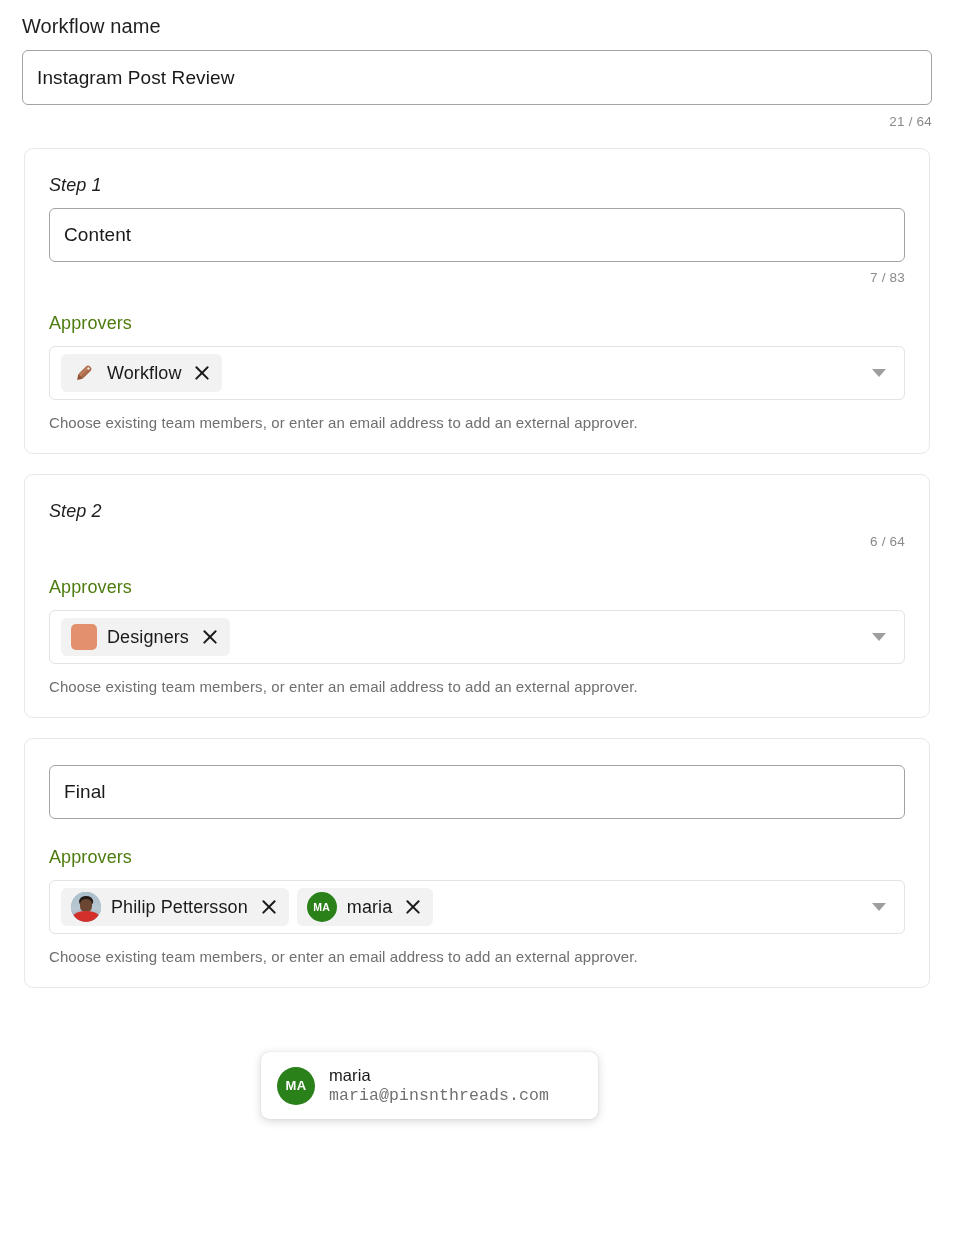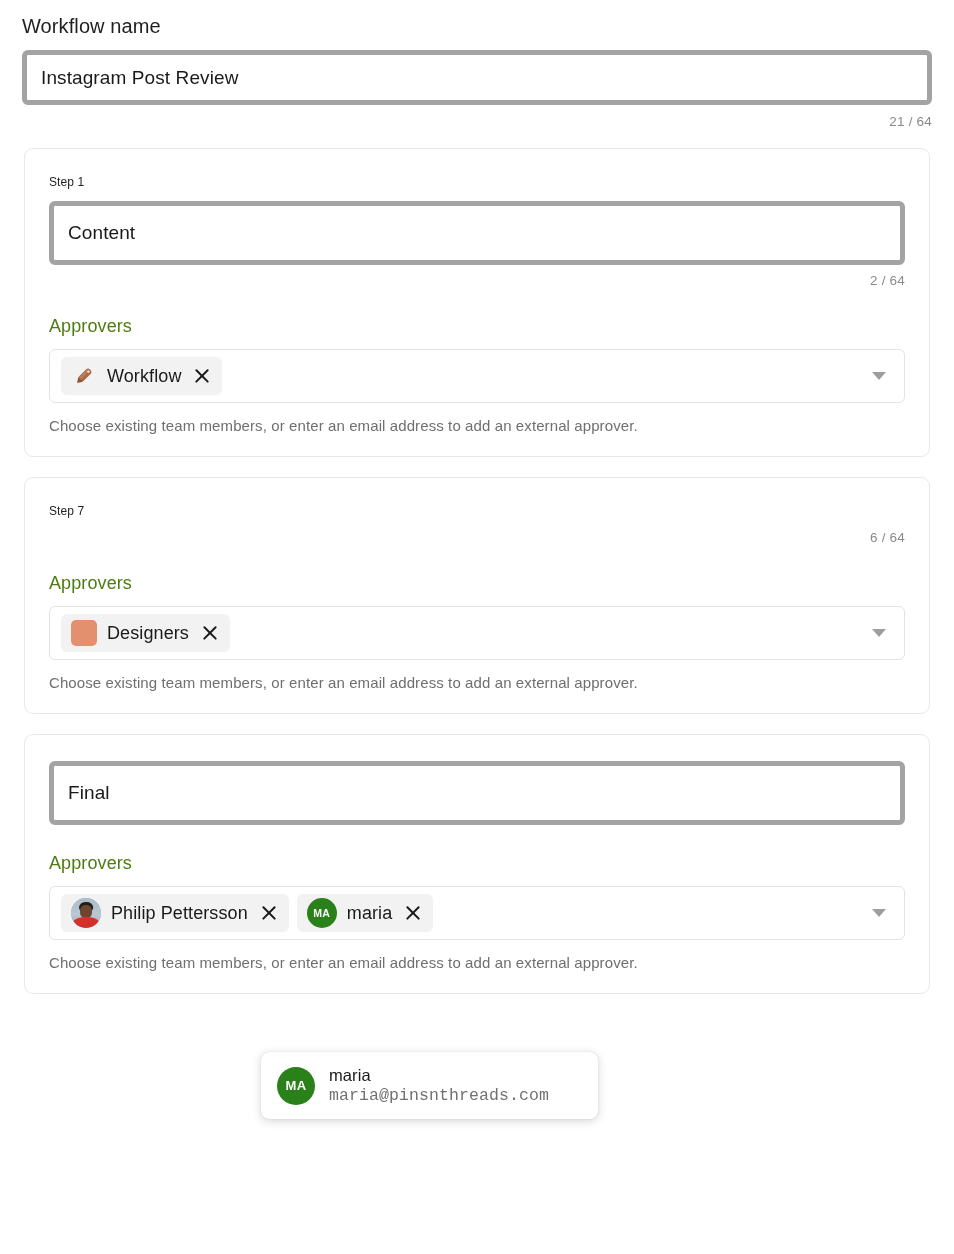--- a/index.html
+++ b/index.html
@@ -30,21 +30,21 @@
   .field-label {
     font-size: 20px;
     color: #1f1f1f;
     line-height: 1.2;
     margin-bottom: 12px;
     letter-spacing: 0.1px;
   }
   .text-input {
     width: 100%;
     height: 55px;
-    border: 5px solid #a3a3a3;
+    border: 1px solid #a3a3a3;
     border-radius: 6px;
     background: #ffffff;
     display: flex;
     align-items: center;
     padding: 0 14px;
     font-size: 19px;
     color: #1a1a1a;
     letter-spacing: 0.1px;
   }
   .counter {
@@ -59,26 +59,27 @@
   .card {
     margin: 0 24px 20px 24px;
     border: 1px solid #e8e8e8;
     border-radius: 9px;
     background: #ffffff;
     padding: 26px 24px 22px 24px;
   }
   .card.first { margin-top: 19px; }
 
   .step-label {
-    font-size: 12px;
+    font-size: 18px;
     color: #1f1f1f;
     margin-bottom: 12px;
     letter-spacing: 0.1px;
-  }
-  .card .text-input { height: 64px; }
+    font-style: italic;
+  }
+  .card .text-input { height: 54px; }
   .card .counter { margin-top: 8px; }
 
   .approvers-label {
     font-size: 18px;
     color: #4d7c0f;
     margin-top: 28px;
     margin-bottom: 12px;
     letter-spacing: 0.1px;
   }
 
@@ -258,21 +259,21 @@
 
   <div class="wf-block">
     <div class="field-label">Workflow name</div>
     <div class="text-input" placeholder="Workflow name">Instagram Post Review</div>
     <div class="counter">21 / 64</div>
   </div>
 
   <div class="card first">
     <div class="step-label">Step 1</div>
     <div class="text-input" placeholder="Step name">Content</div>
-    <div class="counter">2 / 64</div>
+    <div class="counter">7 / 83</div>
 
     <div class="approvers-label">Approvers</div>
     <div class="multiselect">
       <div class="chip">
         <svg class="ico-pencil" viewBox="0 0 32 32">
           <g transform="rotate(45 16 16)">
             <rect x="12" y="5" width="8" height="19" rx="4" fill="#a86a4a"></rect>
             <rect x="13.2" y="6.2" width="3" height="16" rx="1.5" fill="#bd7d5b"></rect>
             <circle cx="16" cy="8.2" r="1.5" fill="#f2ece7"></circle>
             <path d="M12 22 L16 28 L20 22 Z" fill="#8d5436"></path>
@@ -280,21 +281,21 @@
         </svg>
         <span class="chip-name">Workflow</span>
         <span class="chip-x"></span>
       </div>
       <span class="caret"></span>
     </div>
     <div class="helper">Choose existing team members, or enter an email address to add an external approver.</div>
   </div>
 
   <div class="card">
-    <div class="step-label">Step 7</div>
+    <div class="step-label">Step 2</div>
     <div class="counter">6 / 64</div>
 
     <div class="approvers-label">Approvers</div>
     <div class="multiselect">
       <div class="chip">
         <span class="ico-swatch" style="background: rgb(227, 144, 110);"></span>
         <span class="chip-name">Designers</span>
         <span class="chip-x"></span>
       </div>
       <span class="caret"></span>

